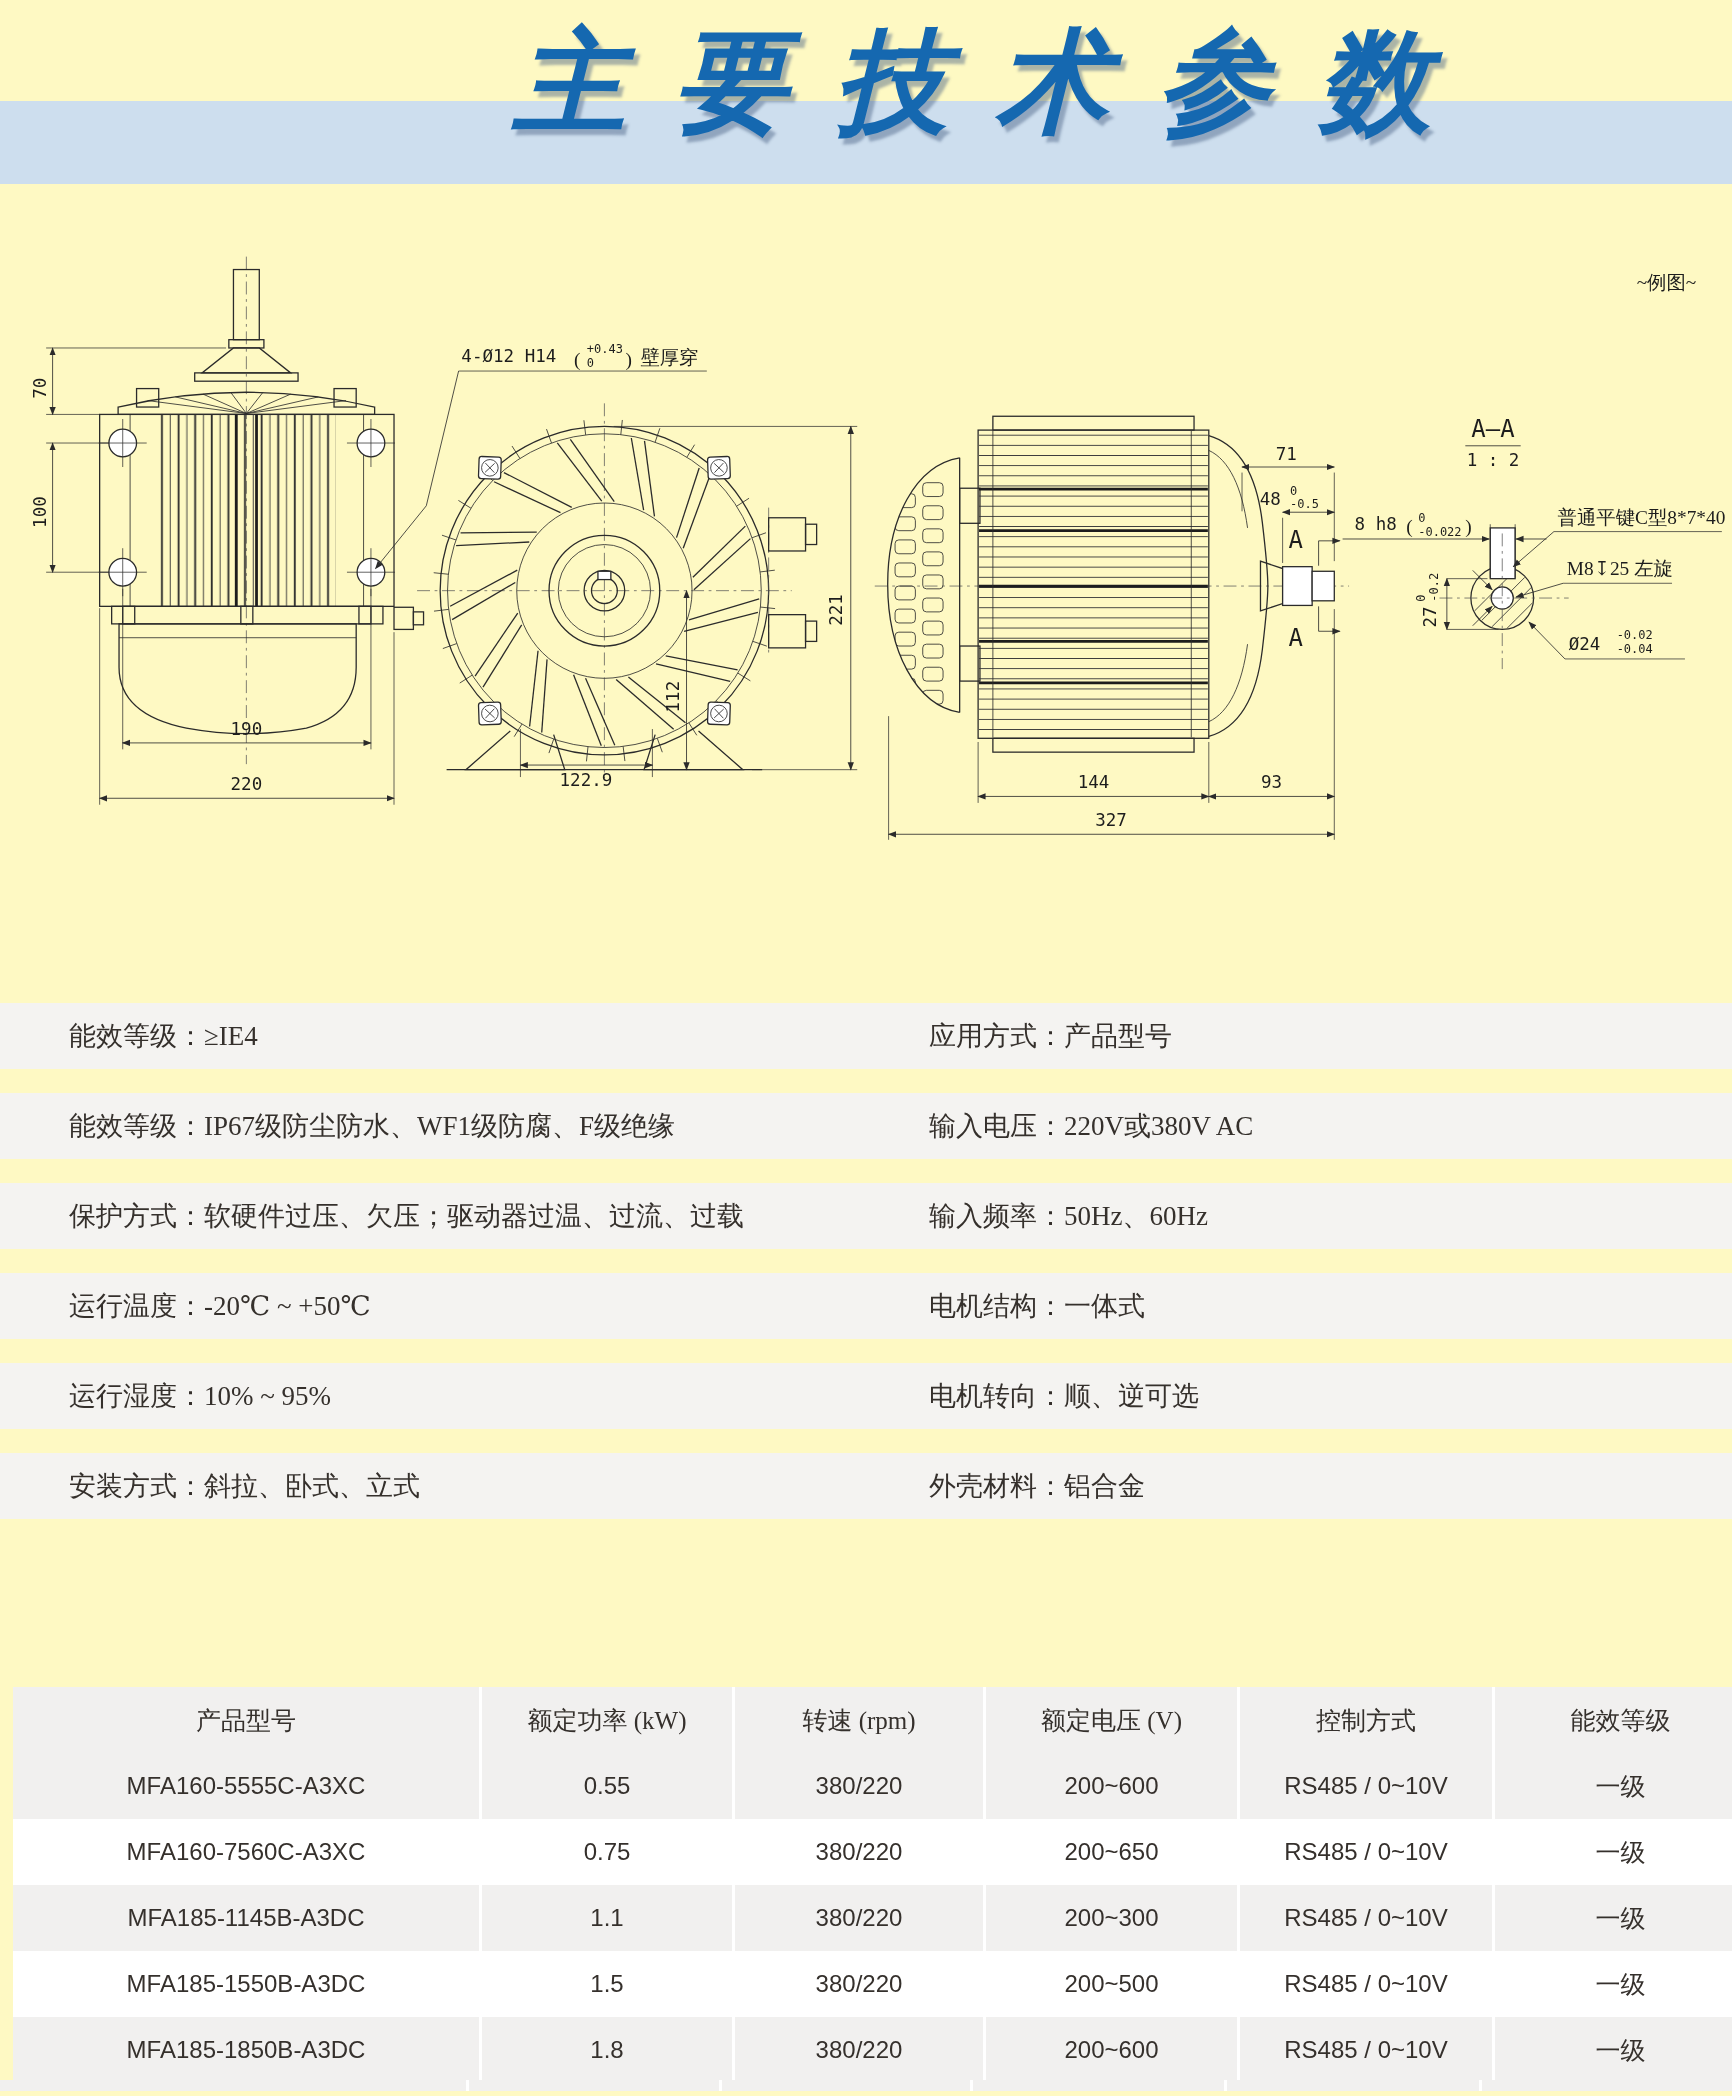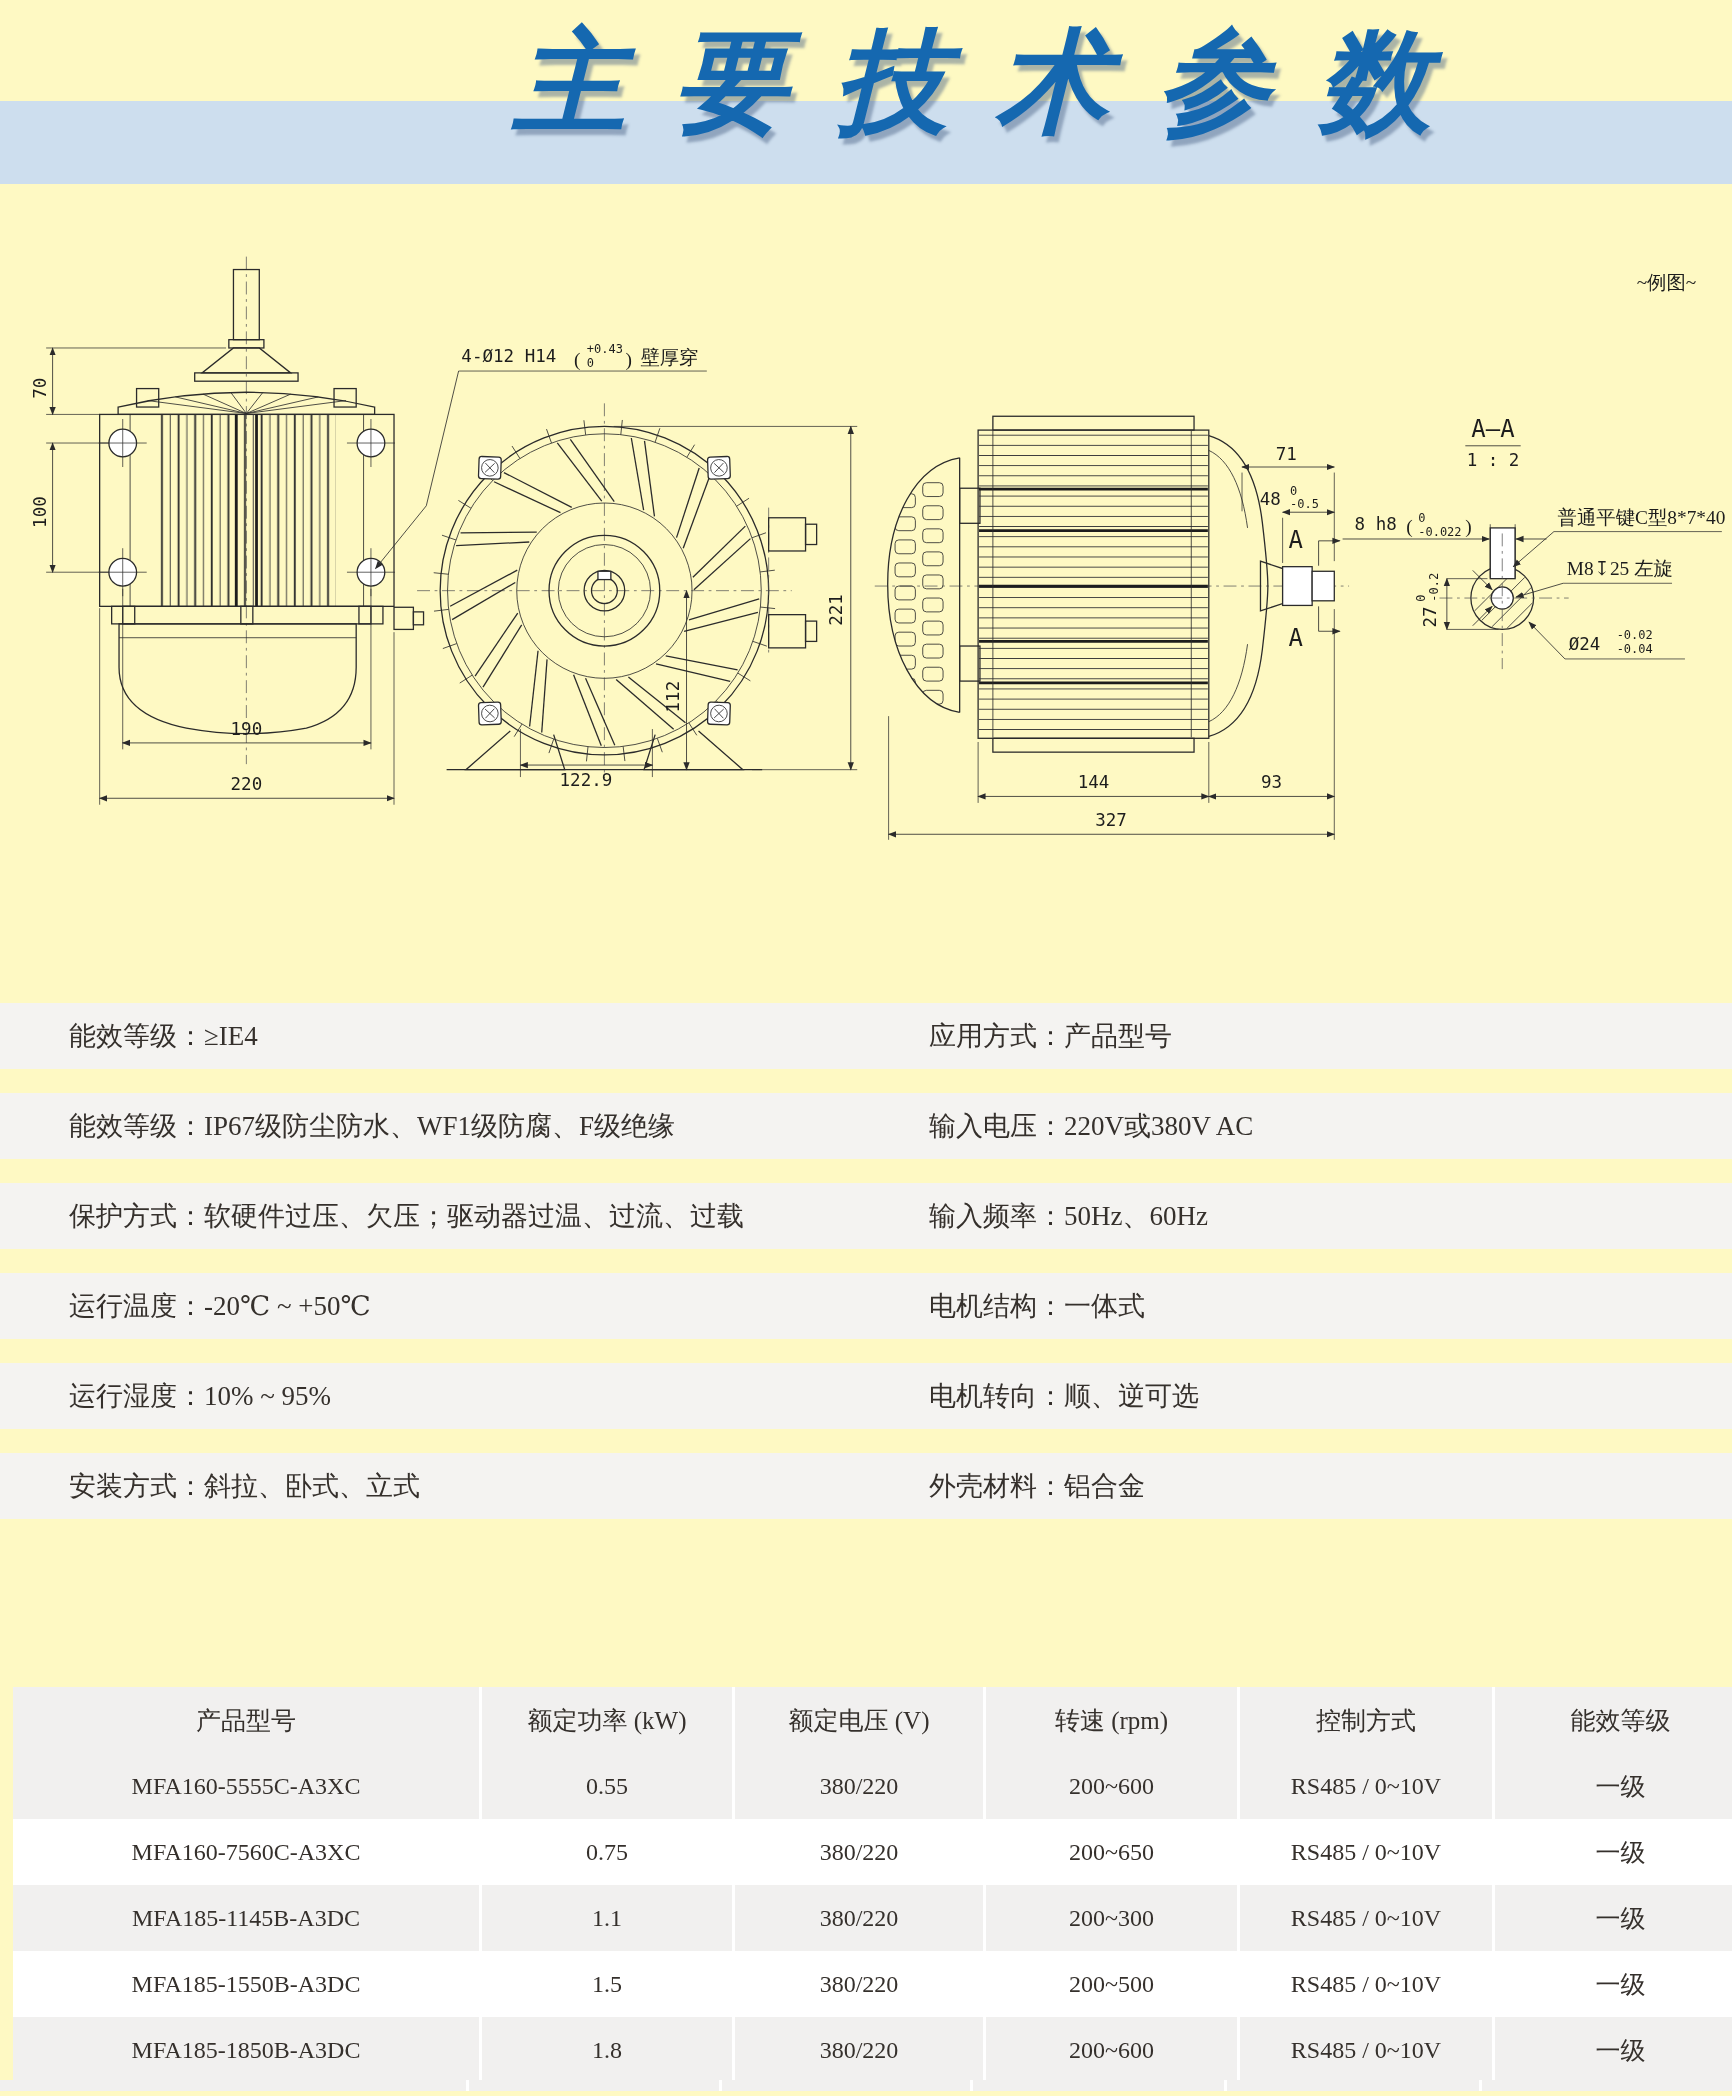--- a/index.html
+++ b/index.html
@@ -35,21 +35,21 @@
 
   
   .ptable{position:absolute;left:13px;top:1687px;width:1732px}
   .trow{display:grid;grid-template-columns:469px 253px 251px 254px 255px 251px;height:66px}
   .cell{display:flex;align-items:center;justify-content:center;border-right:3.7px solid #fff;
         box-sizing:border-box;font-size:25px}
   .cell:last-child{border-right:none}
   .head .cell{background:#f1f0ef}
   .tbody .trow:nth-child(odd) .cell{background:#f1f0ef}
   .tbody .trow:nth-child(even) .cell{background:#fff}
-  .mono{font-family:Liberation Serif, serif;font-size:24px}
+  .mono{font-family:Liberation Sans, sans-serif;font-size:24px}
   .strip{position:absolute;left:0;top:2080px;width:1732px;height:11px;display:grid;
          grid-template-columns:469px 253px 251px 254px 255px 251px}
   .strip div{background:#f1f0ef;border-right:3.7px solid #fff}
   .strip div:last-child{border-right:none}
 </style>
 </head>
 <body>
 
 <div id="page">
 
@@ -446,22 +446,22 @@
         <div class="spec-left">安装方式：斜拉、卧式、立式</div>
         <div class="spec-right">外壳材料：铝合金</div>
       </div>
     </div>
 
   <div class="ptable">
     <div class="trow head">
 
     <div class="cell">产品型号</div>
         <div class="cell">额定功率 (kW)</div>
+        <div class="cell">转速 (rpm)</div>
         <div class="cell">额定电压 (V)</div>
-        <div class="cell">转速 (rpm)</div>
         <div class="cell">控制方式</div>
         <div class="cell">能效等级</div>
       </div>
     <div class="tbody">
 
         <div class="trow">
           <div class="cell mono">MFA160-5555C-A3XC</div>
           <div class="cell mono">0.55</div>
           <div class="cell mono">380/220</div>
           <div class="cell mono">200~600</div>

